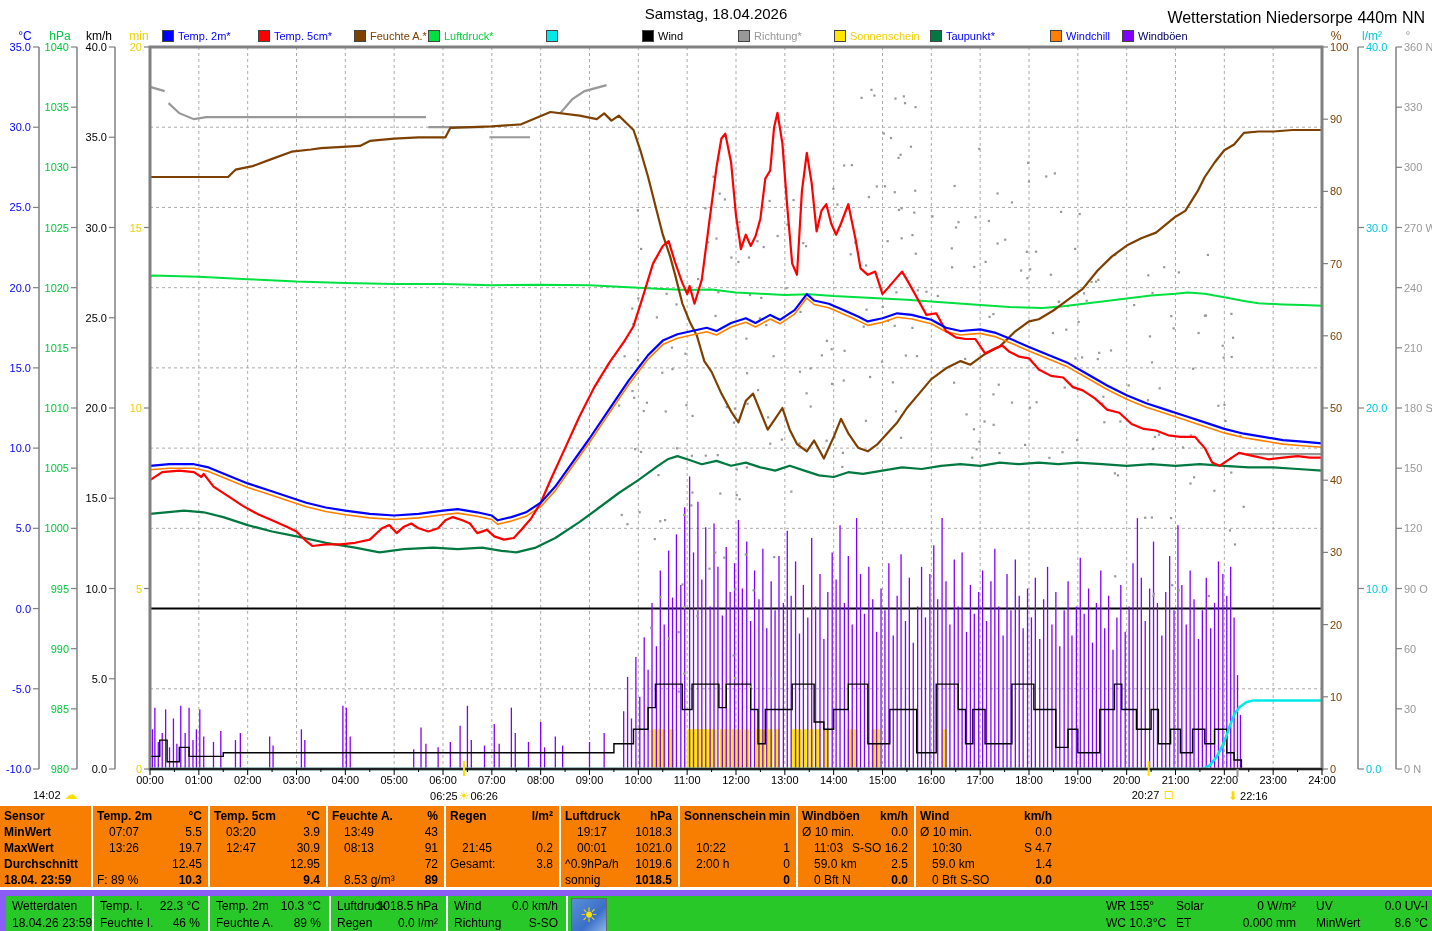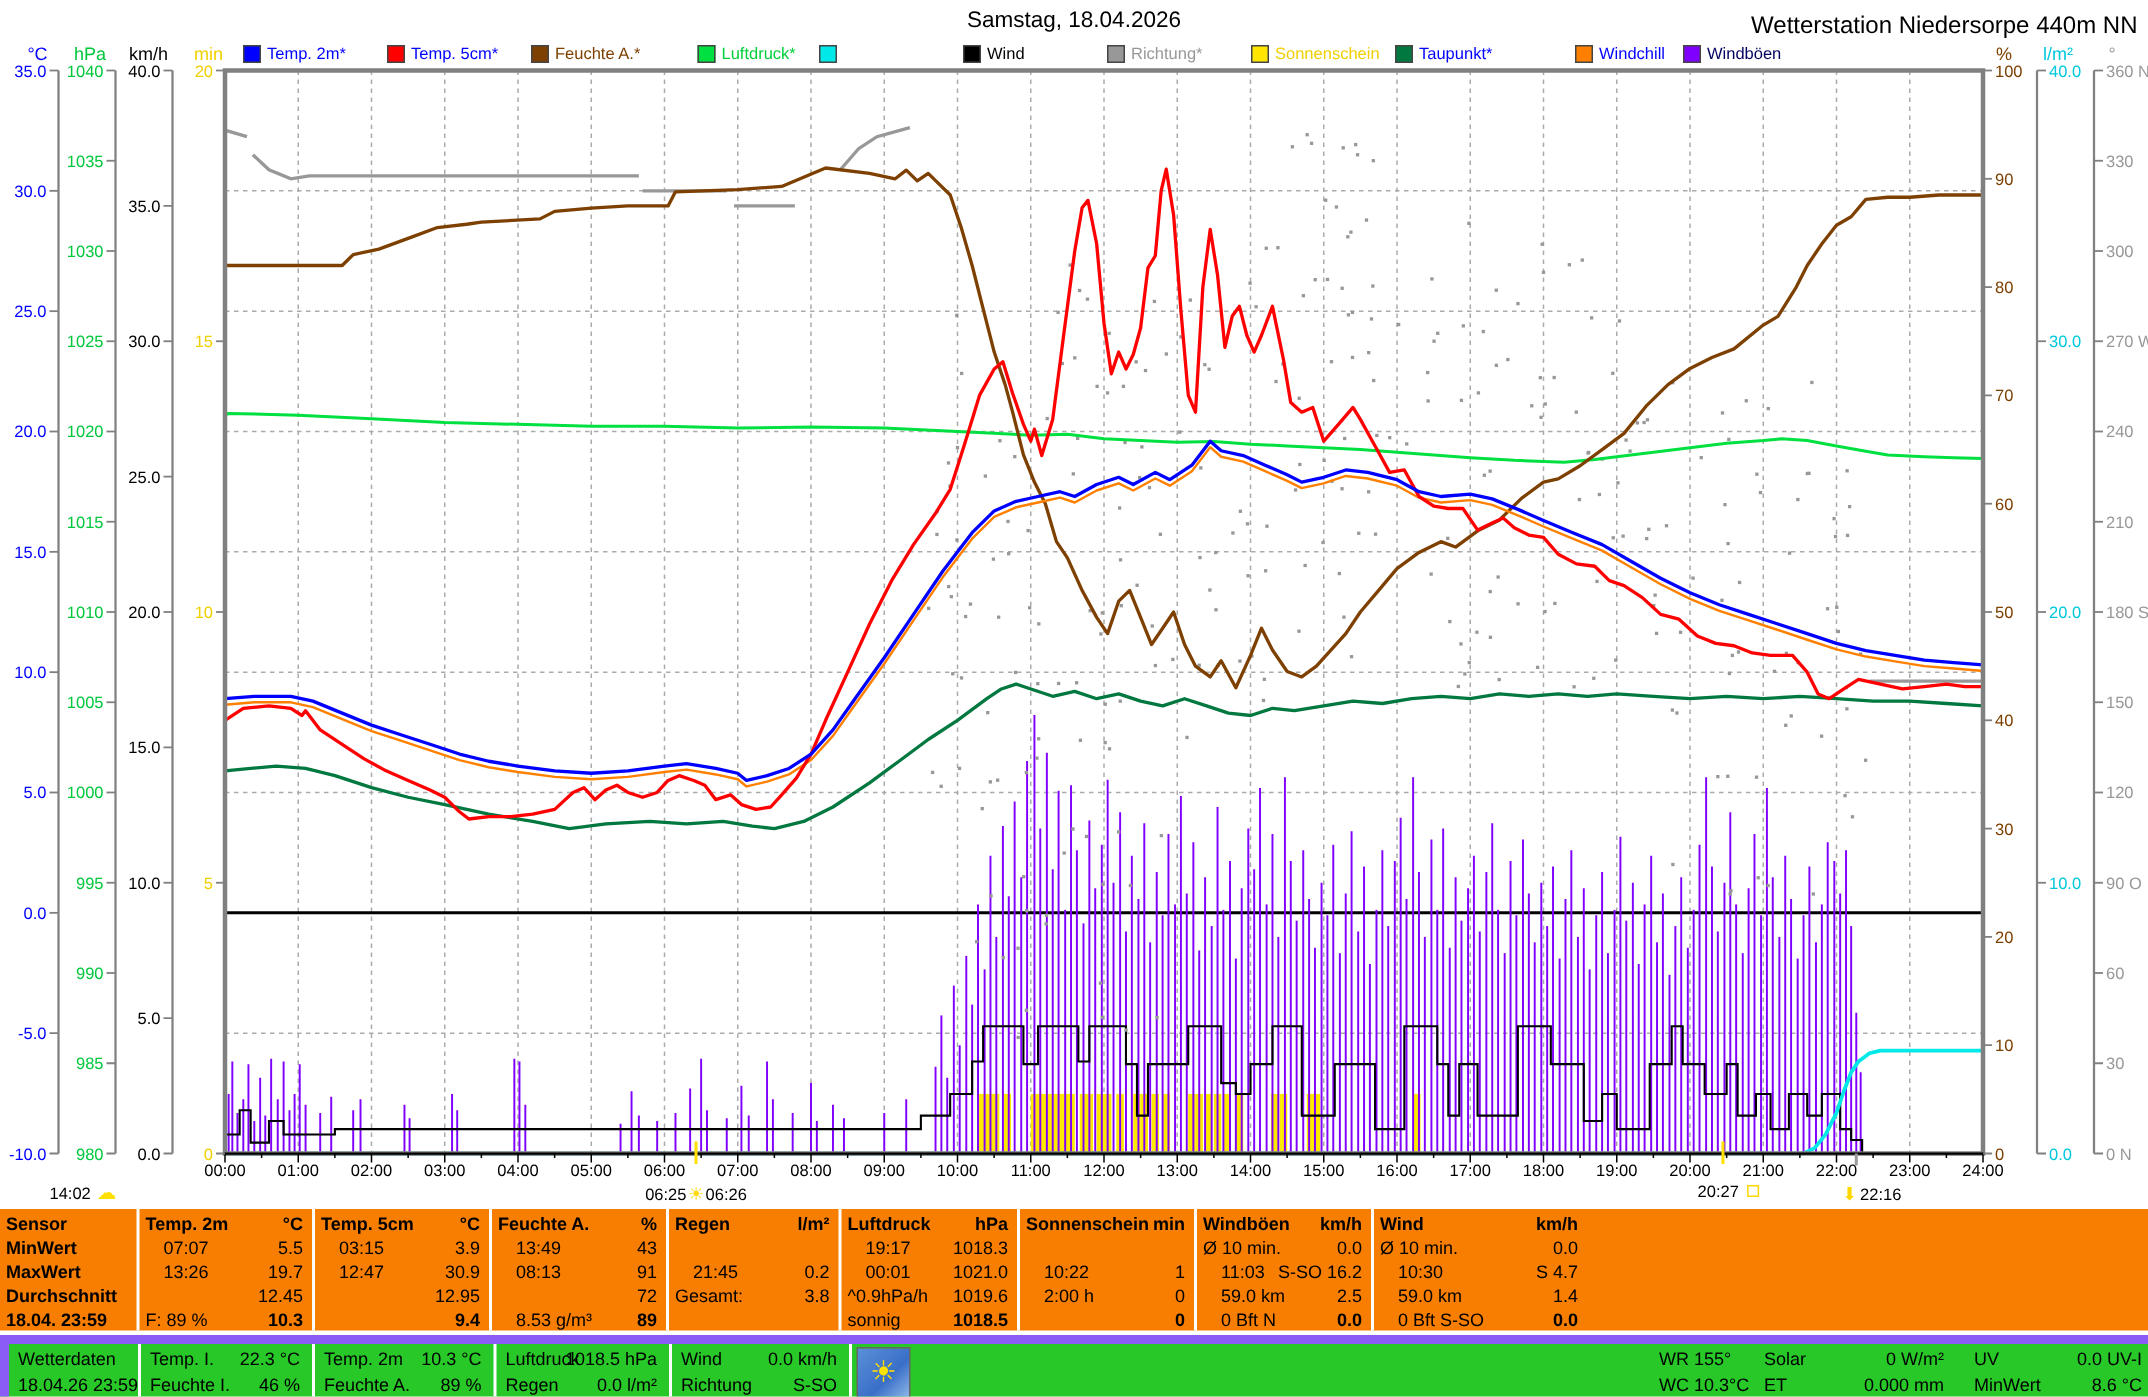--- a/index.html
+++ b/index.html
@@ -44,21 +44,21 @@
       <span class="lg-label" style="color: rgb(0, 0, 255);">Temp. 2m*</span>
     </div>
     <div class="lg-item" style="left: 258px;">
       <span class="lg-box" style="background: rgb(255, 0, 0);"></span>
       <span class="lg-label" style="color: rgb(0, 0, 255);">Temp. 5cm*</span>
     </div>
     <div class="lg-item" style="left: 354px;">
       <span class="lg-box" style="background: rgb(125, 64, 0);"></span>
       <span class="lg-label" style="color: rgb(125, 64, 0);">Feuchte A.*</span>
     </div>
-    <div class="lg-item" style="left: 465px;">
+    <div class="lg-item" style="left: 428px;">
       <span class="lg-box" style="background: rgb(0, 224, 64);"></span>
       <span class="lg-label" style="color: rgb(0, 208, 58);">Luftdruck*</span>
     </div>
     <div class="lg-item" style="left: 546px;">
       <span class="lg-box" style="background: rgb(0, 232, 232);"></span>
       <span class="lg-label" style="color: rgb(0, 200, 220); margin-top: 48px;">Regen*</span>
     </div>
     <div class="lg-item" style="left: 642px;">
       <span class="lg-box" style="background: rgb(0, 0, 0);"></span>
       <span class="lg-label" style="color: rgb(0, 0, 0);">Wind</span>
@@ -931,21 +931,21 @@
         <div class="tl">F: 89 %</div>
         <div class="tv b">10.3</div>
       </div>
     </div>
     <div class="tg sep" style="left: 208px; width: 116px;">
       <div class="trow b" style="top: 2px;">
         <div class="tl">Temp. 5cm</div>
         <div class="tv">°C</div>
       </div>
       <div class="trow" style="top: 18px;">
-        <div class="tl ind">03:15</div>
+        <div class="tl ind">03:20</div>
         <div class="tv">3.9</div>
       </div>
       <div class="trow" style="top: 34px;">
         <div class="tl ind">12:47</div>
         <div class="tv">30.9</div>
       </div>
       <div class="trow" style="top: 50px;">
         <div class="tl"></div>
         <div class="tv">12.95</div>
       </div>

